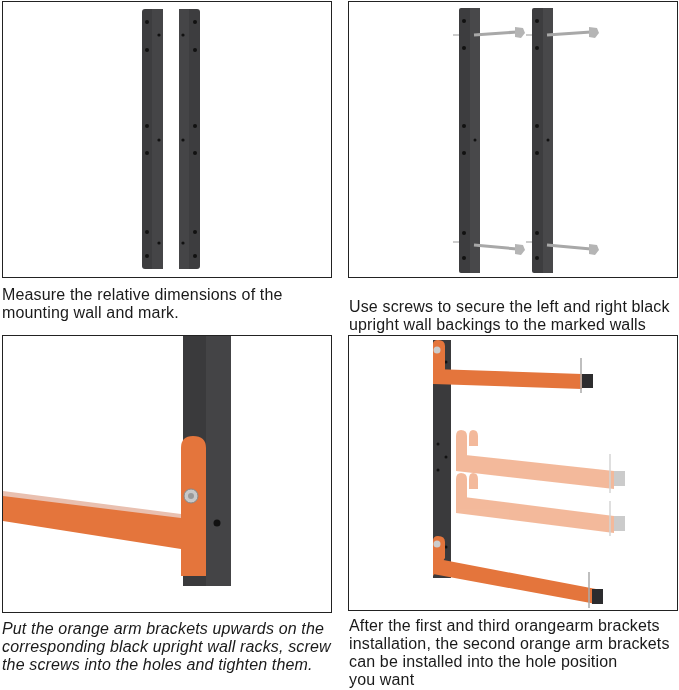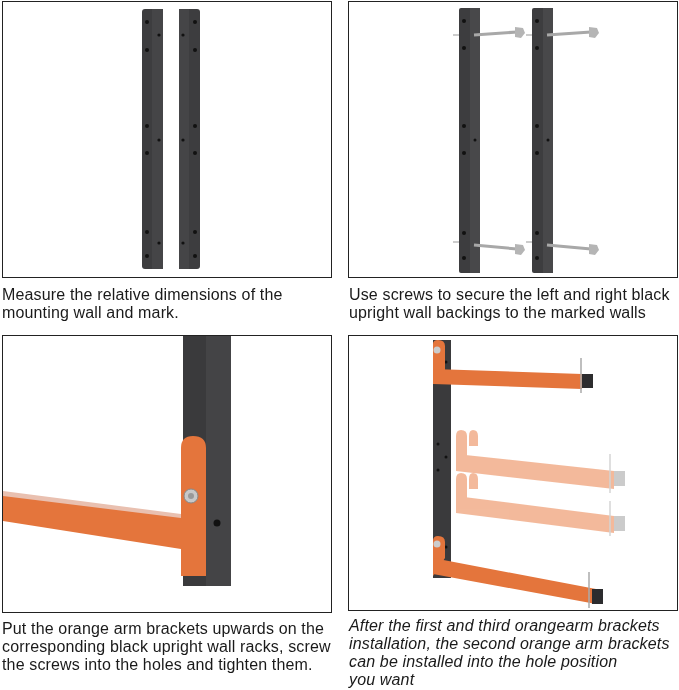--- a/index.html
+++ b/index.html
@@ -75,36 +75,36 @@
         <polygon points="240,242 248,243 250,248 246,253 240,252" stroke="none"></polygon>
     </g>
     <g stroke="#999" stroke-width="1">
       <line x1="104" y1="33" x2="110" y2="33"></line>
         <line x1="177" y1="33" x2="183" y2="33"></line>
       <line x1="104" y1="240" x2="110" y2="240"></line>
         <line x1="177" y1="240" x2="183" y2="240"></line>
     </g>
   </svg>
 </div>
-<div class="caption" style="left:349px;top:286px;width:330px;">Use screws to secure the left and right black
+<div class="caption" style="left:349px;top:298px;width:330px;">Use screws to secure the left and right black
 upright wall backings to the marked walls</div>
 
 <div class="panel" style="left:2px;top:335px;width:330px;height:278px;">
   <svg width="330" height="278">
     <polygon points="0,158 178,180 178,213 0,185" fill="#e4753c"></polygon>
     <polygon points="0,155 178,178 178,182 0,160" fill="#e9c0b0"></polygon>
     <rect x="180" y="0" width="48" height="250" fill="#3a3a3c"></rect>
     <rect x="203" y="0" width="25" height="250" fill="#444446"></rect>
     <path d="M178,112 Q178,100 190,100 Q203,100 203,112 L203,240 L178,240 Z" fill="#e4753c"></path>
     <circle cx="188" cy="160" r="7" fill="#c8c8c8" stroke="#888" stroke-width="1"></circle>
     <circle cx="188" cy="160" r="3" fill="#999"></circle>
     <circle cx="214" cy="187" r="3.5" fill="#111"></circle>
   </svg>
 </div>
-<div class="caption" style="left:2px;top:620px;width:340px;">Put the orange arm brackets upwards on the
+<div class="caption" style="left:2px;top:620px;width:340px;font-style:italic;">Put the orange arm brackets upwards on the
 corresponding black upright wall racks, screw
 the screws into the holes and tighten them.</div>
 
 <div class="panel" style="left:348px;top:335px;width:330px;height:276px;">
   <svg width="330" height="276">
     <rect x="84" y="4" width="18" height="238" fill="#3a3a3c"></rect>
     <g fill="#111">
         <circle cx="97" cy="26" r="1.5"></circle>
         <circle cx="89" cy="108" r="1.5"></circle>
         <circle cx="97" cy="121" r="1.5"></circle>
@@ -132,16 +132,16 @@
     </g>
     <g>
       <path d="M84,205 Q84,200 89,200 Q96,200 96,206 L96,222 L84,240 Z" fill="#e4753c"></path>
       <polygon points="84,222 247,253 247,268 84,238" fill="#e4753c"></polygon>
       <rect x="243" y="253" width="11" height="15" fill="#2c2c2e"></rect>
       <line x1="240" y1="236" x2="240" y2="272" stroke="#aaa" stroke-width="1.5"></line>
       <circle cx="88" cy="208" r="3.5" fill="#ccc"></circle>
     </g>
   </svg>
 </div>
-<div class="caption" style="left:349px;top:617px;width:330px;font-style:italic;">After the first and third orangearm brackets
+<div class="caption" style="left:349px;top:617px;width:330px;">After the first and third orangearm brackets
 installation, the second orange arm brackets
 can be installed into the hole position
 you want</div>
 
 </body></html>

